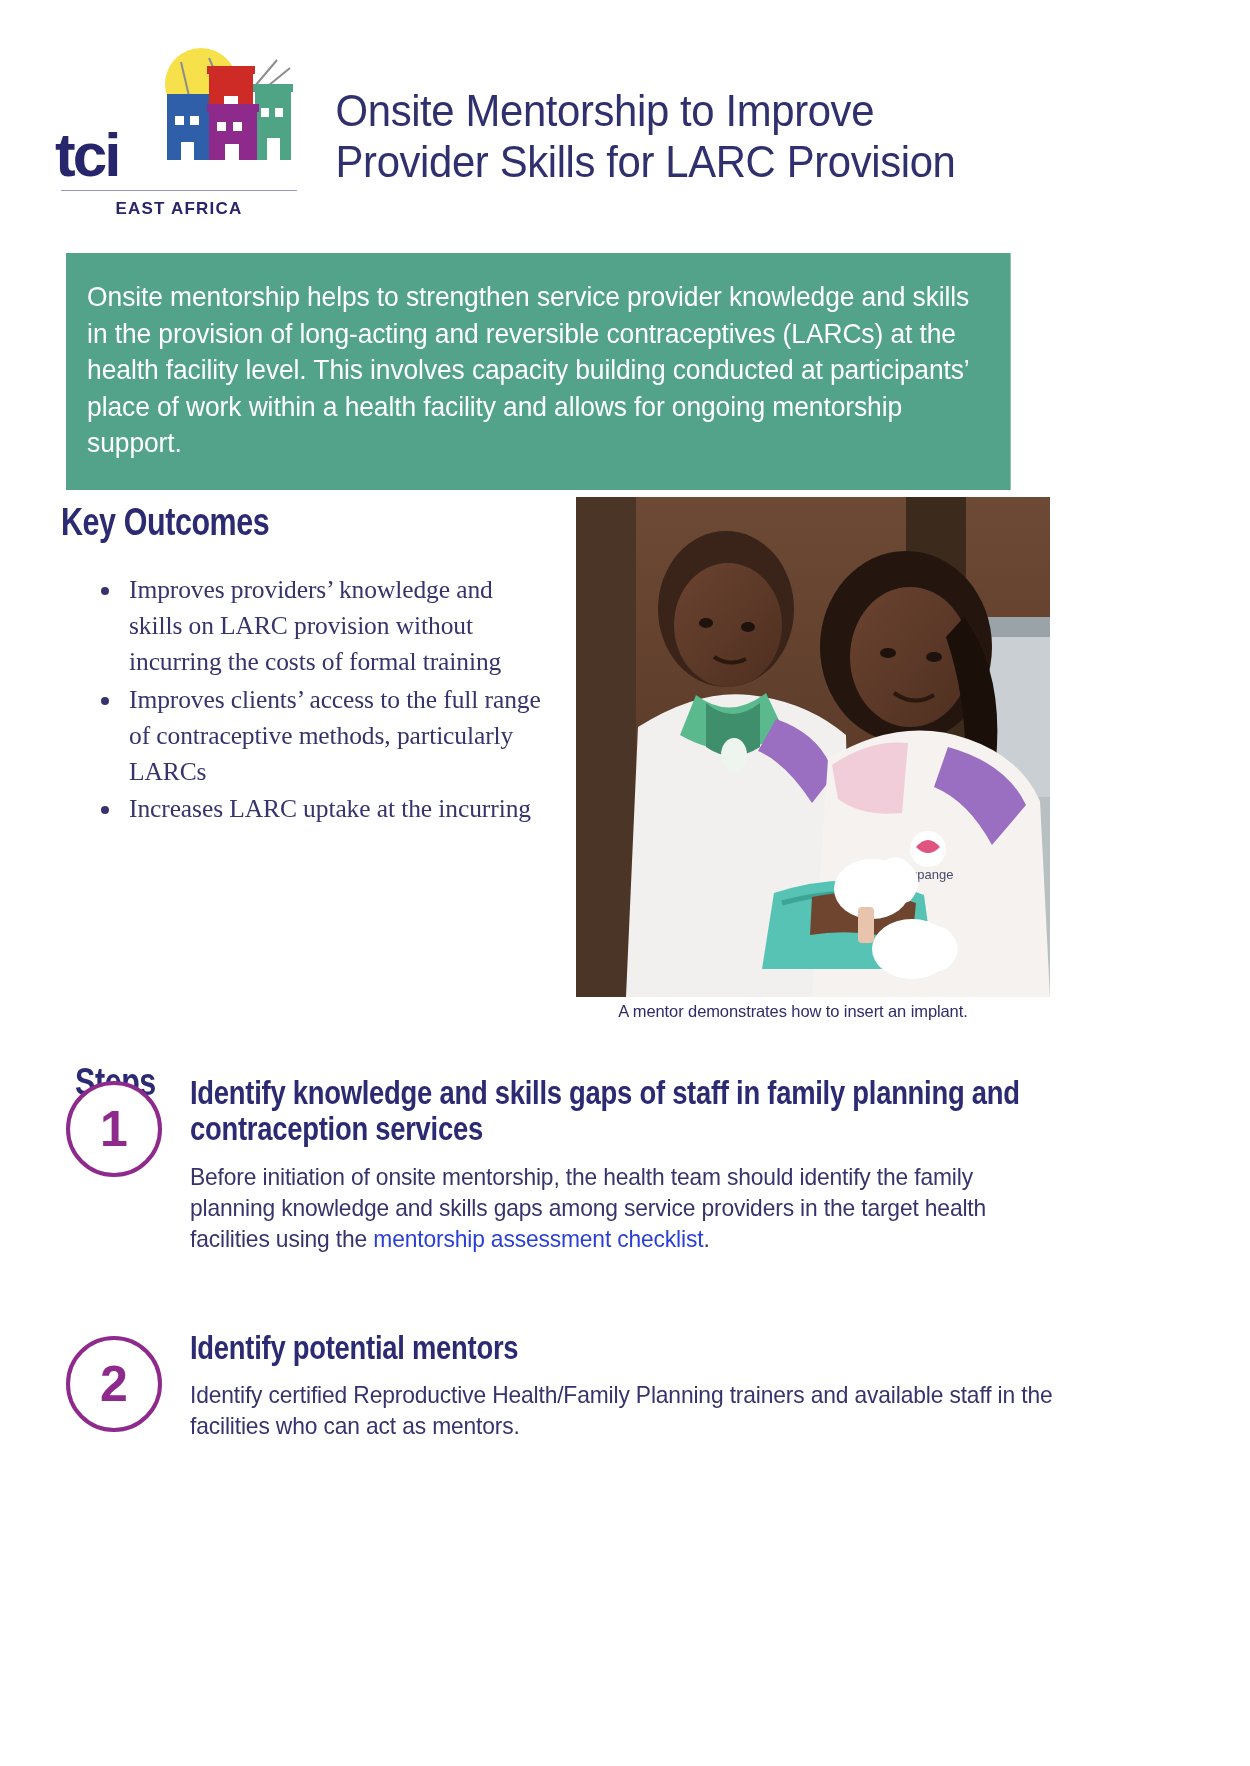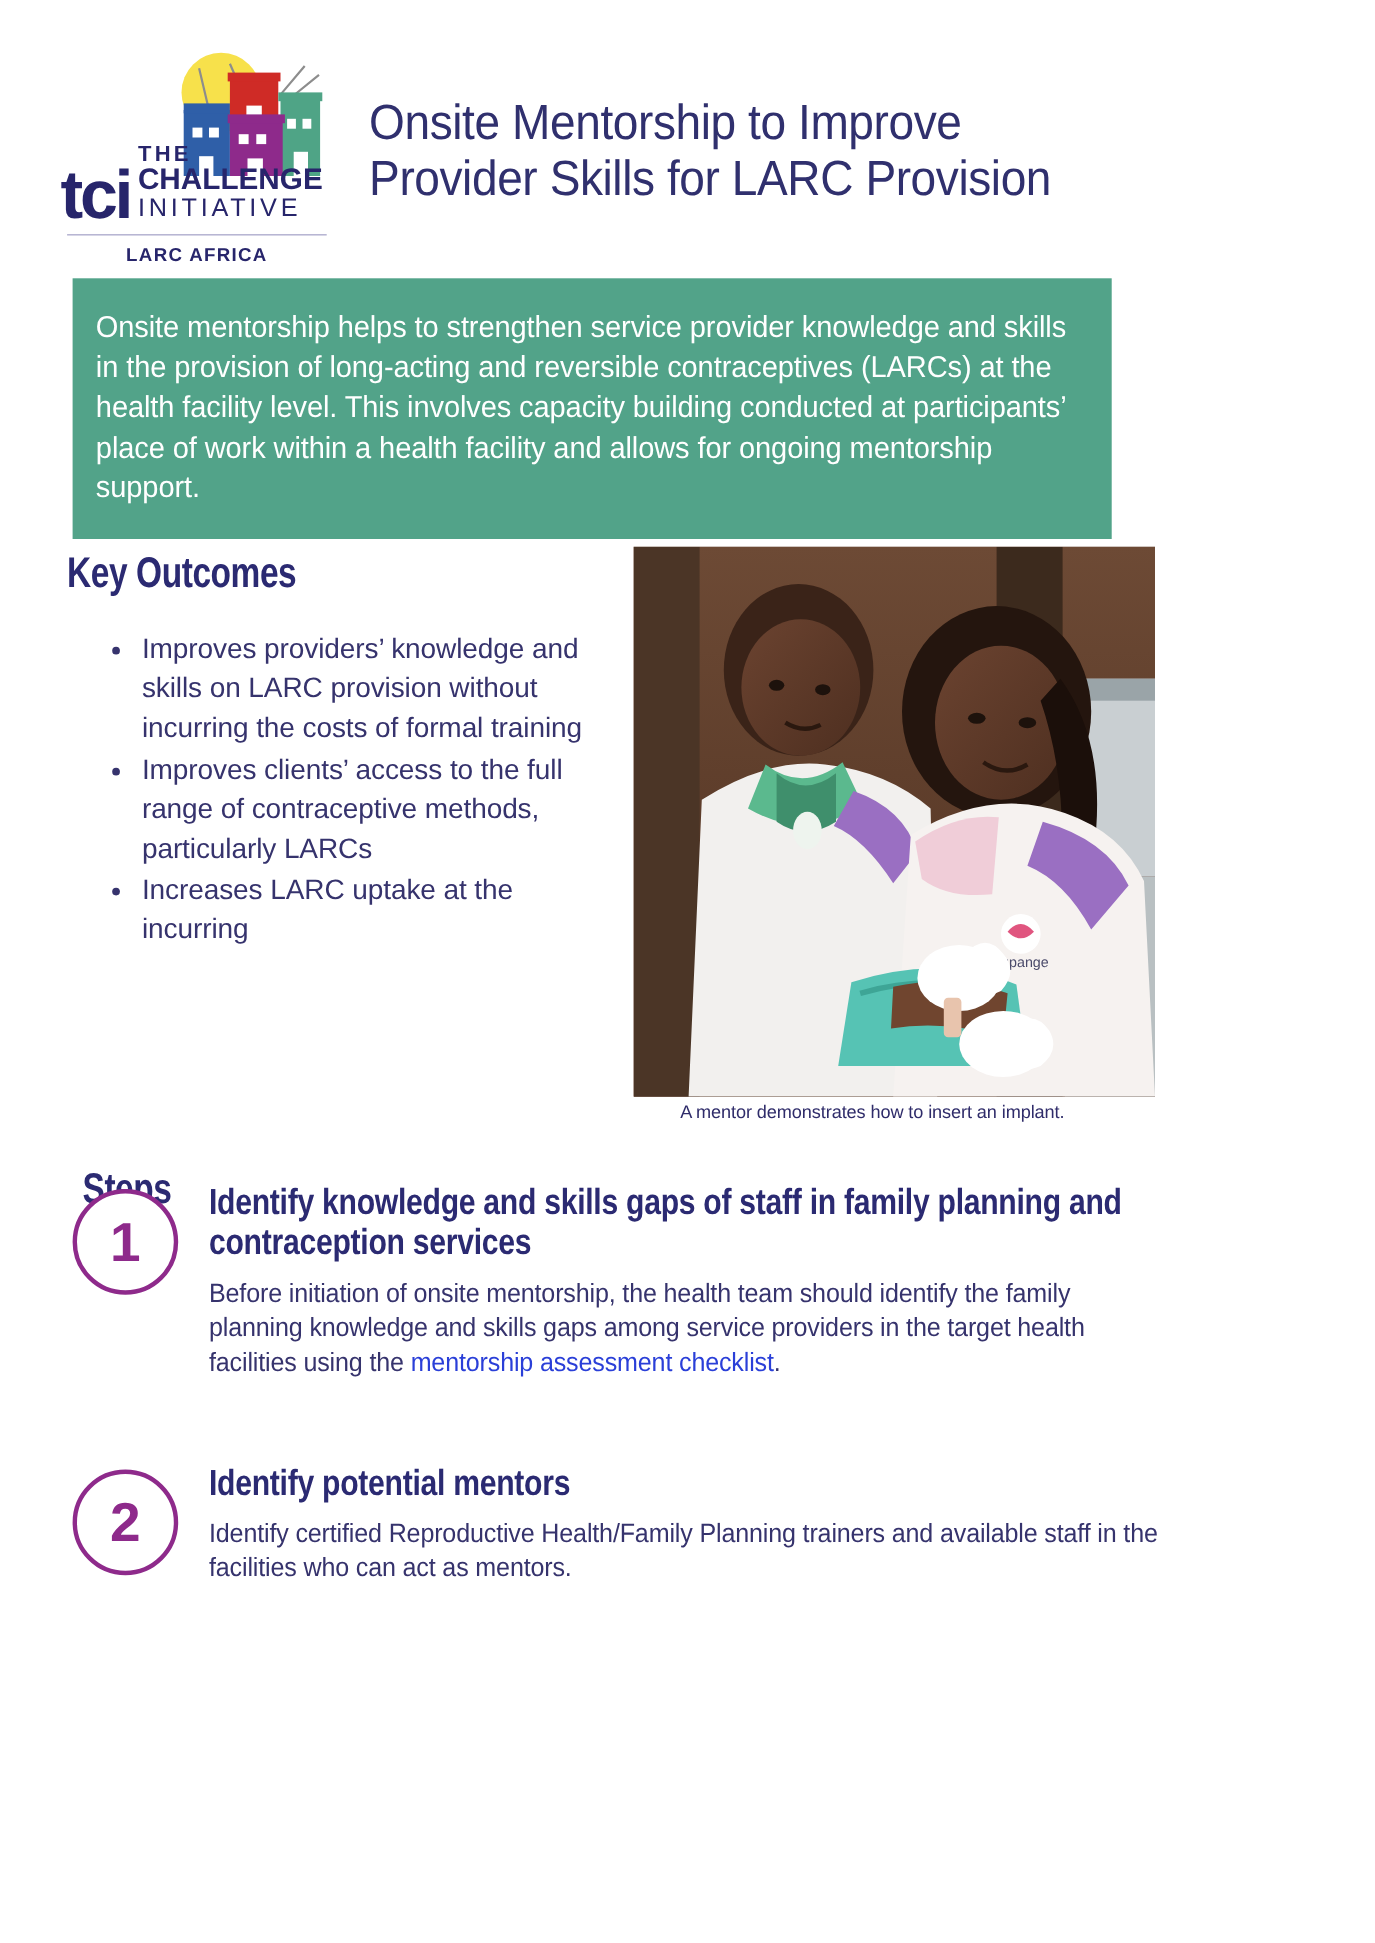--- a/index.html
+++ b/index.html
@@ -132,20 +132,21 @@
     left:61px;top:500px;
     width:490px;
   }
   .outcomes-list{
     margin:28px 0 0 0;
     padding-left:62px;
     font-size:25.5px;
     line-height:1.42;
     color:#36336d;
     letter-spacing:-0.1px;
+    font-family:Liberation Serif, serif;
   }
   .outcomes-list li{margin-bottom:1px;padding-left:6px;}
 
   .photo{
     position:absolute;
     left:576px;top:497px;
     width:474px;height:500px;
     overflow:hidden;
     background:#6b4a3a;
   }
@@ -251,28 +252,23 @@
           <rect x="48" y="48" width="52" height="8" fill="#8e2a8b"></rect>
           <rect x="58" y="66" width="9" height="9" fill="#ffffff"></rect>
           <rect x="74" y="66" width="9" height="9" fill="#ffffff"></rect>
           <rect x="66" y="88" width="14" height="16" fill="#ffffff"></rect>
         </svg>
       </div>
     </div>
 
     <div class="logo-wordmark">
       <span class="tci-mark">tci</span>
-      <span class="tci-words">
-        <span class="tci-the">THE</span>
-        <span class="tci-challenge">CHALLENGE</span>
-        <span class="tci-initiative">INITIATIVE</span>
-      </span>
     </div>
     <div class="logo-rule"></div>
-    <div class="logo-region">LARC AFRICA</div>
+    <div class="logo-region">EAST AFRICA</div>
   </div>
 
   <div class="title">
     <div>Onsite Mentorship to Improve</div>
     <div>Provider Skills for LARC Provision</div>
   </div>
 </div>
 
 <div class="intro-box">
   <span>Onsite mentorship helps to strengthen service provider knowledge and skills in the provision of long-acting and reversible contraceptives (LARCs) at the health facility level. This involves capacity building conducted at participants’ place of work within a health facility and allows for ongoing mentorship support.</span>

